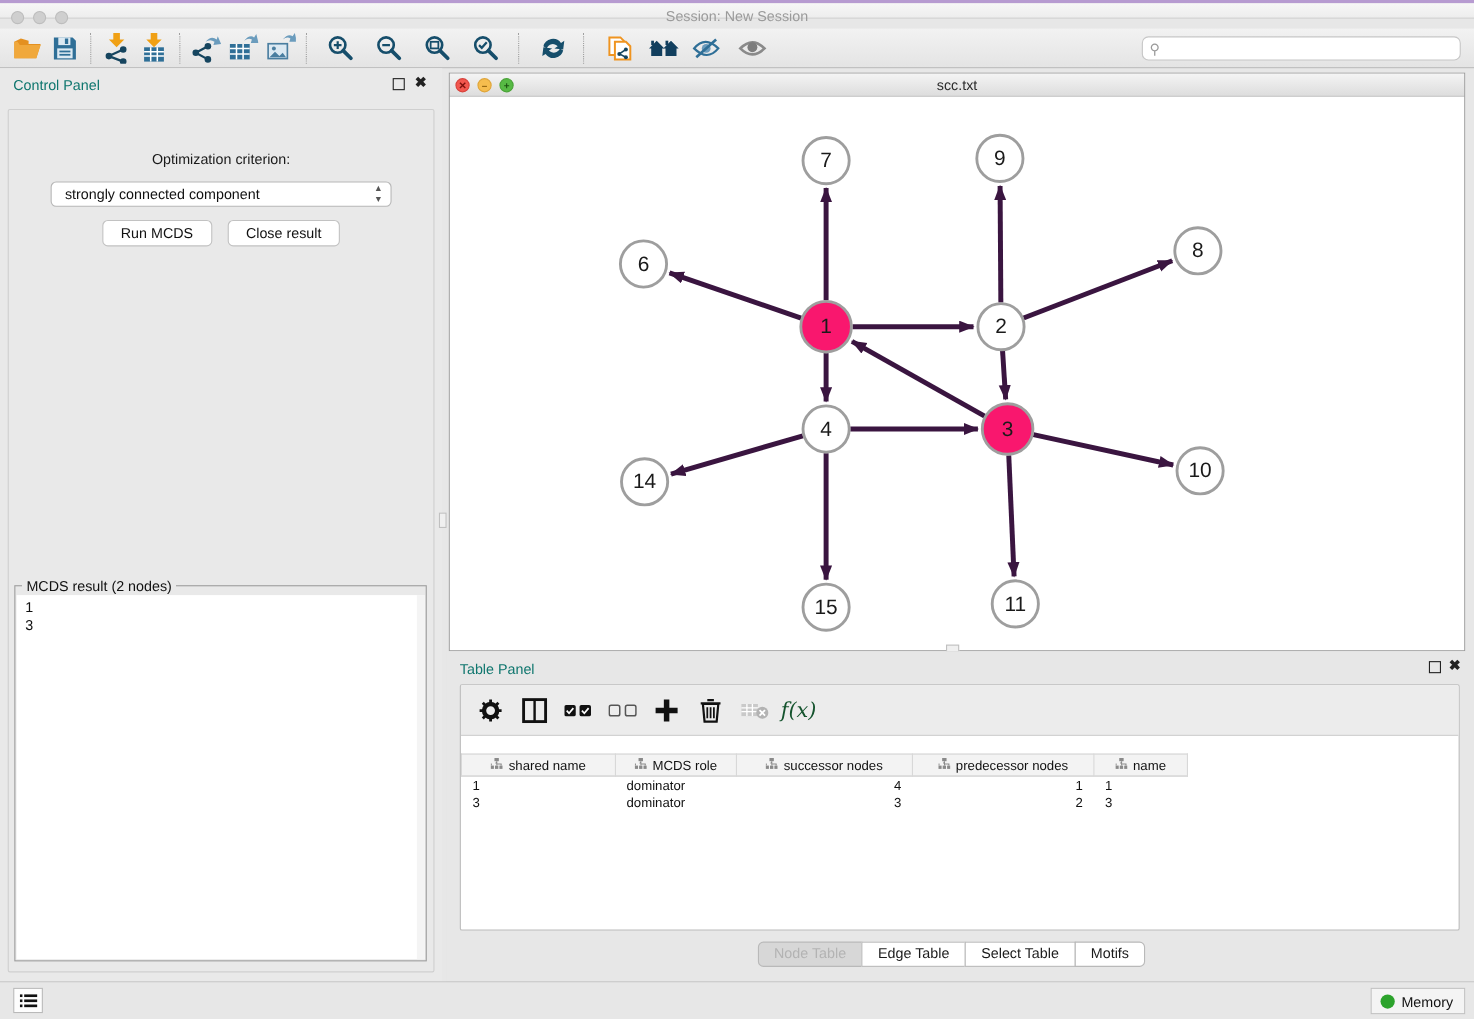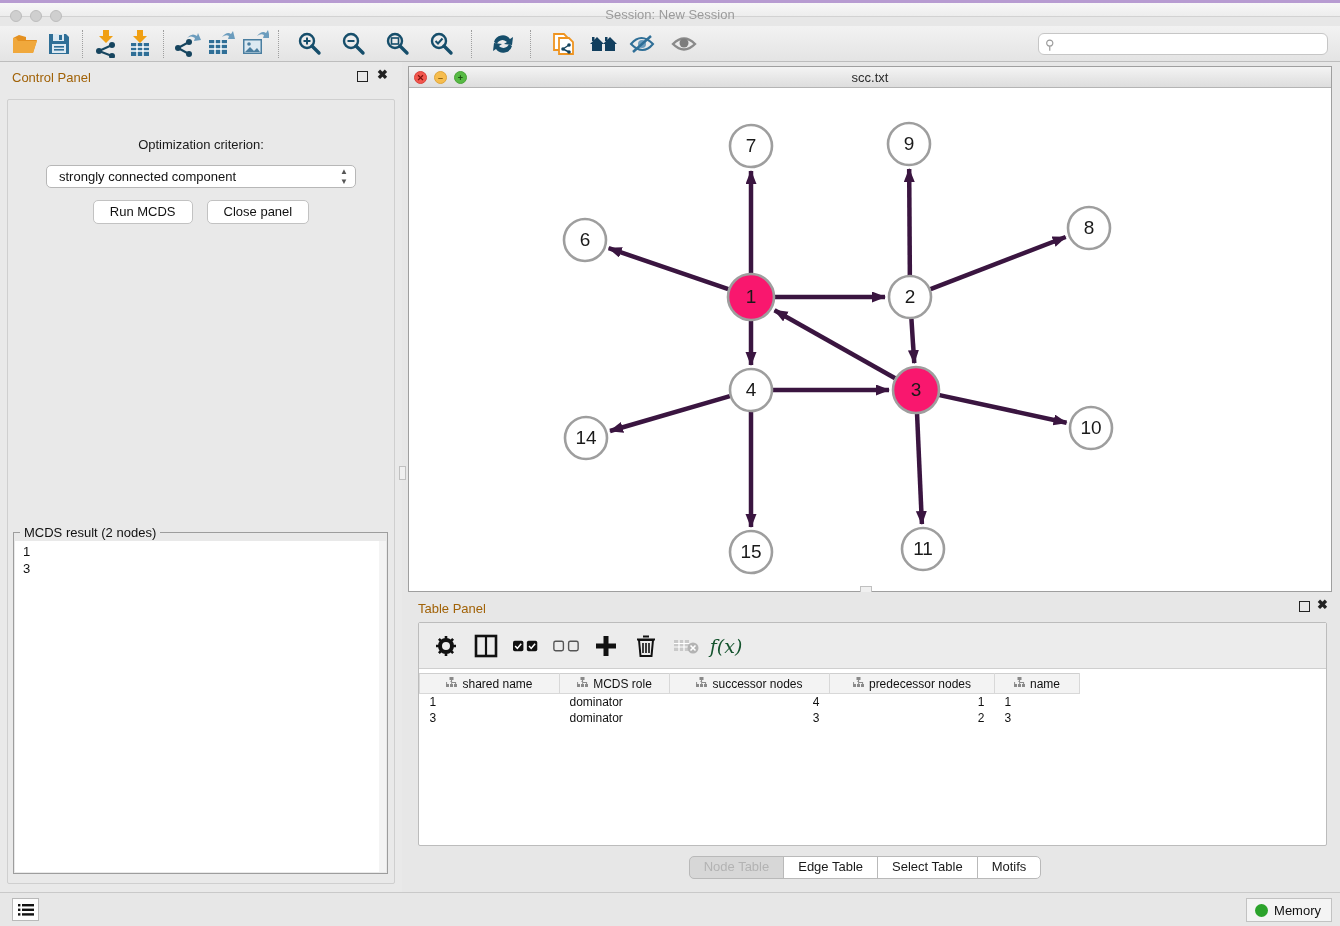--- a/index.html
+++ b/index.html
@@ -37,21 +37,21 @@
   .search-box {
     width:290px; height:22px; border:1px solid #c6c6c6; border-radius:6px;
     background:#fff; font-size:12px; padding:2px 8px 2px 24px; outline:none;
     font-family:"Liberation Sans", sans-serif;
   }
   .search-glyph { position:absolute; left:7px; top:4px; color:#9a9a9a; font-size:13px; }
 
   
   .control-panel { position:absolute; left:0; top:62px; width:402px; height:830px; background:#e9e9e9; }
   .panel-header { position:relative; height:28px; }
-  .panel-header .ph-title { position:absolute; left:12px; top:8px; font-size:13px; color:#a16207; }
+  .panel-header .ph-title { position:absolute; left:12px; top:8px; font-size:13px; color:#0f766e; }
   .ph-float { position:absolute; top:9px; width:11px; height:11px; border:1.5px solid #222; background:transparent; }
   .ph-close { position:absolute; top:6px; font-size:13px; font-weight:bold; color:#222; line-height:14px; }
   .cp-float { right:34px; } .cp-close { right:14px; }
 
   .tabs-row { display:flex; justify-content:center; position:relative; z-index:2; }
   .tab {
     border:1px solid #b9b9b9; background:#fff; color:#1a1a1a;
     font-size:13px; padding:3px 14px 4px 14px; margin-left:-1px;
     line-height:14px;
   }
@@ -124,21 +124,21 @@
   .tp-box {
     position:absolute; left:12px; top:30px; width:909px; height:224px;
     border:1px solid #bcbcbc; border-radius:2px; background:#fff; overflow:hidden;
   }
   .tp-toolbar {
     height:46px; background:#ececec; border-bottom:1px solid #cfcfcf;
     display:flex; align-items:center; padding-left:14px; gap:14px;
   }
   .tp-tb-icon { width:26px; height:26px; display:flex; align-items:center; justify-content:center; }
   .fx-label { font-family:"DejaVu Serif", serif; font-style:italic; font-size:19px; color:#14532d; }
-  .data-table { border-collapse:collapse; font-size:12px; margin-top:4px; }
+  .data-table { border-collapse:collapse; font-size:12px; margin-top:16px; }
   .data-table th {
     background:#f3f3f3; border:1px solid #d8d8d8; border-top:1px solid #cfcfcf;
     height:20px; font-weight:normal; font-size:12px; color:#111; padding:0 4px;
   }
   .th-inner { display:flex; align-items:center; justify-content:center; gap:5px; }
   .data-table td { height:16px; padding:0 10px; color:#111; border:none; }
   .tp-tabs { position:absolute; left:0; right:16px; top:264px; display:flex; justify-content:center; }
 
   
   .statusbar {
@@ -308,21 +308,21 @@
     <span class="ph-close cp-close">✖</span>
   </div>
   <div class="cp-content">
     <div class="opt-label">Optimization criterion:</div>
     <div class="criterion">
       <span>strongly connected component</span>
       <span class="chevrons">▲<br>▼</span>
     </div>
     <div class="btn-row">
       <button class="mac-btn">Run MCDS</button>
-      <button class="mac-btn">Close panel</button>
+      <button class="mac-btn">Close result</button>
     </div>
     <div class="result-box">
       <span class="result-label">MCDS result (2 nodes)</span>
       <div class="result-area">
           <div>1</div>
           <div>3</div>
         </div>
       <div class="result-scroll"></div>
     </div>
   </div>

